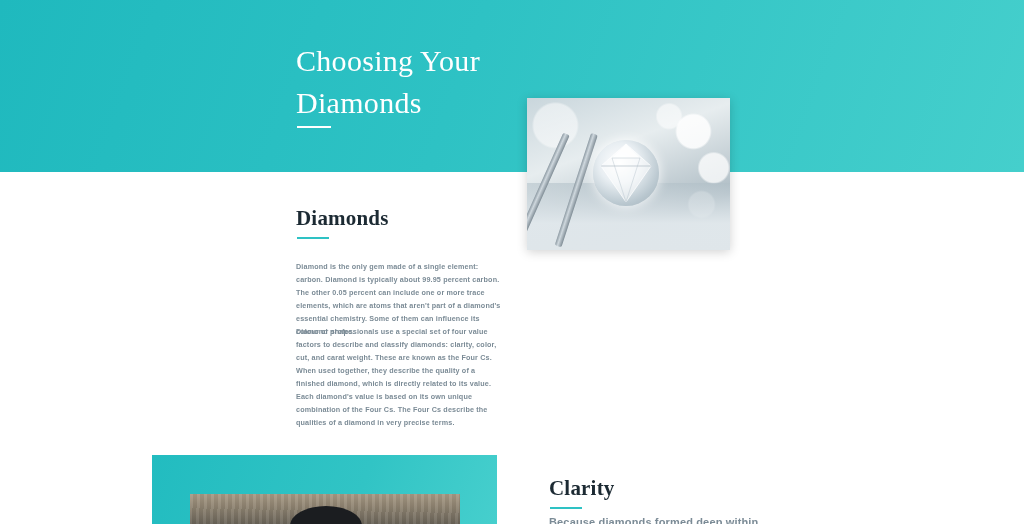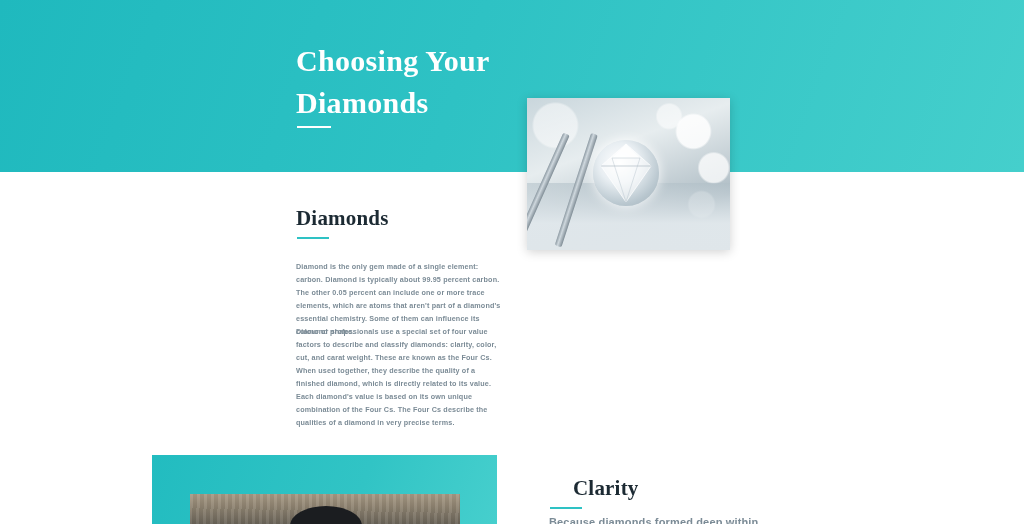--- a/index.html
+++ b/index.html
@@ -25,21 +25,21 @@
     background: linear-gradient(110deg, #1fb9be 0%, #2ec2c4 45%, #45cfcc 100%);
   }
 
   .hero-title {
     position: absolute;
     left: 296px;
     top: 40px;
     width: 300px;
     color: #ffffff;
     font-family: "Liberation Serif", serif;
-    font-weight: bold;
+    font-weight: normal;
     font-size: 30px;
     line-height: 42px;
     letter-spacing: 0.3px;
   }
   .hero-title .line2 {
     display: block;
   }
 
   .hero-rule {
     position: absolute;
@@ -189,21 +189,20 @@
   
   .clarity-title {
     position: absolute;
     left: 549px;
     top: 476px;
     color: #1c2a33;
     font-family: "Liberation Serif", serif;
     font-weight: bold;
     font-size: 21px;
     letter-spacing: 0.2px;
-    margin-left: 24px;
   }
   .clarity-rule {
     position: absolute;
     left: 550px;
     top: 507px;
     width: 32px;
     height: 2px;
     background: #2ec2c4;
   }
   .clarity-copy {

